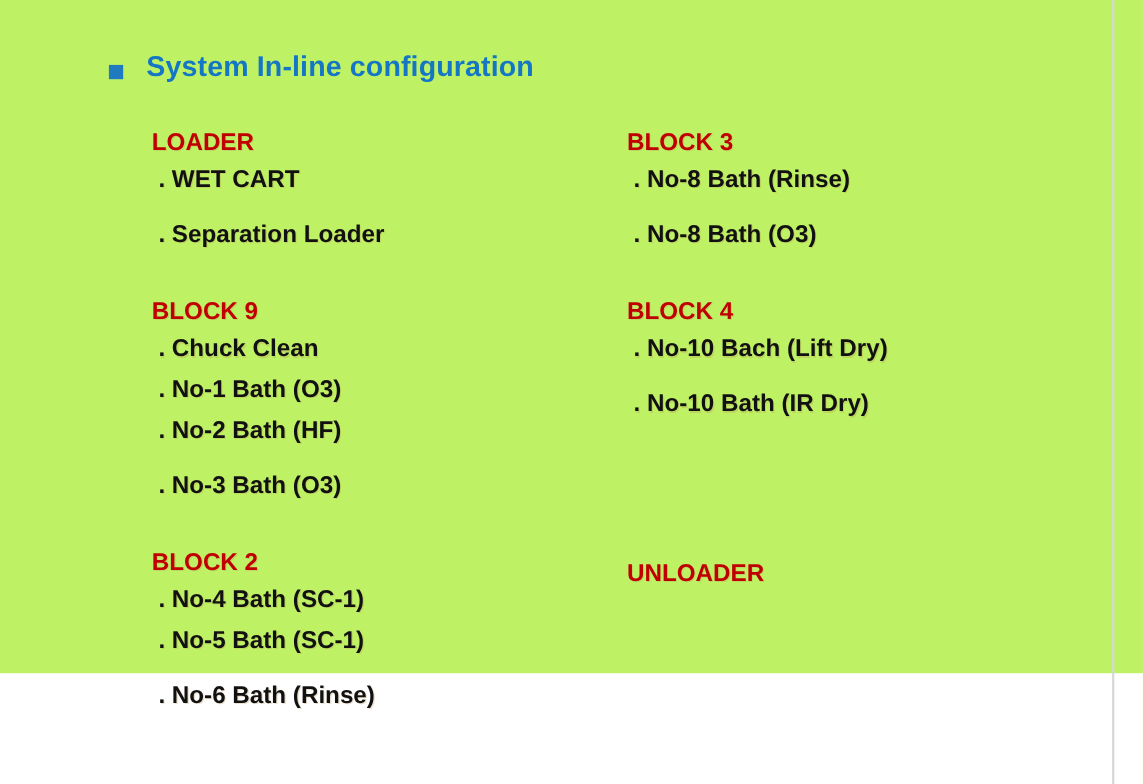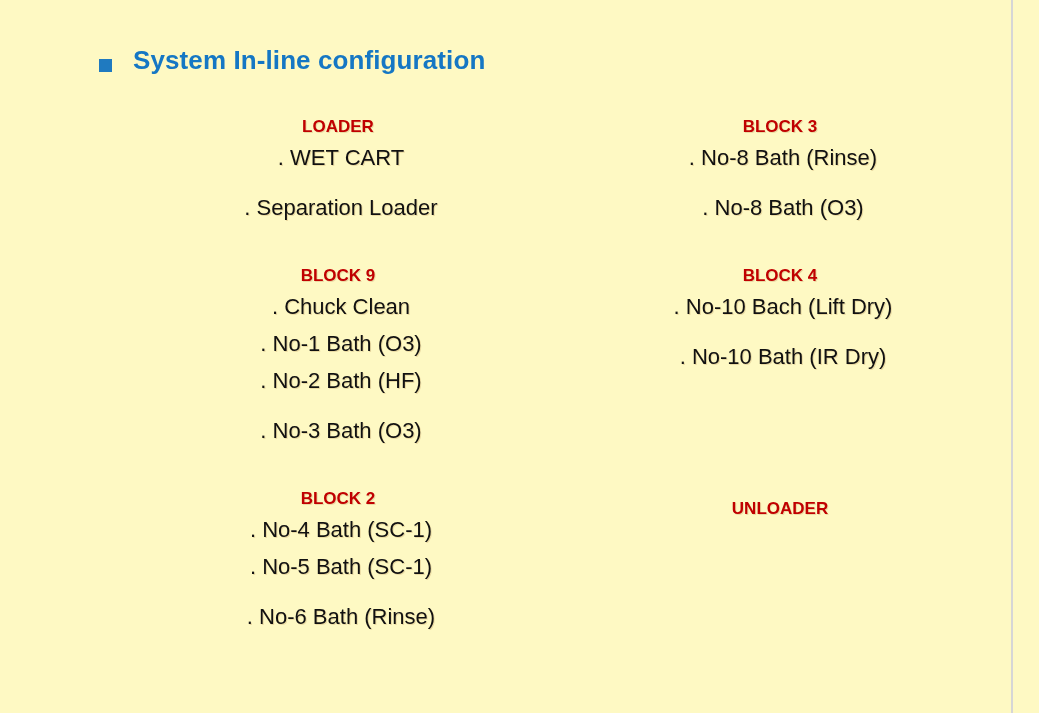--- a/index.html
+++ b/index.html
@@ -13,24 +13,23 @@
     font-family: "Liberation Sans", sans-serif;
     overflow: hidden;
     position: relative;
   }
 
   .slide {
     position: absolute;
     left: 0;
     top: 0;
     width: 1039px;
-    height: 713px;
-    background: #fef9c3;
+    height: 612px;
+    background: #bef264;
     box-sizing: border-box;
-    text-align: center;
   }
 
   
   .right-rule {
     position: absolute;
     top: 0;
     left: 1011px;
     width: 2px;
     height: 713px;
     background: #d6d6d6;
@@ -65,32 +64,32 @@
   .col {
     position: absolute;
     top: 118px;
   }
   .col-left  { left: 138px; width: 400px; }
   .col-right { left: 570px; width: 420px; }
 
   .group { margin-bottom: 26px; }
 
   .group-heading {
-    font-size: 17px;
+    font-size: 22px;
     font-weight: bold;
     color: #c00000;
     line-height: 1.0;
     margin-bottom: 12px;
     white-space: nowrap;
     text-shadow: 1px 1px 0 rgba(190,150,90,0.30);
   }
 
   .item {
     font-size: 22px;
-    font-weight: normal;
+    font-weight: bold;
     color: #111111;
     line-height: 1.0;
     margin: 0 0 15px 0;
     padding-left: 6px;
     white-space: nowrap;
     text-shadow: 1px 1px 0 rgba(190,150,90,0.30);
   }
   .item:last-child { margin-bottom: 0; margin-top: 28px; }
 
   .group-gap-lg { height: 22px; }

